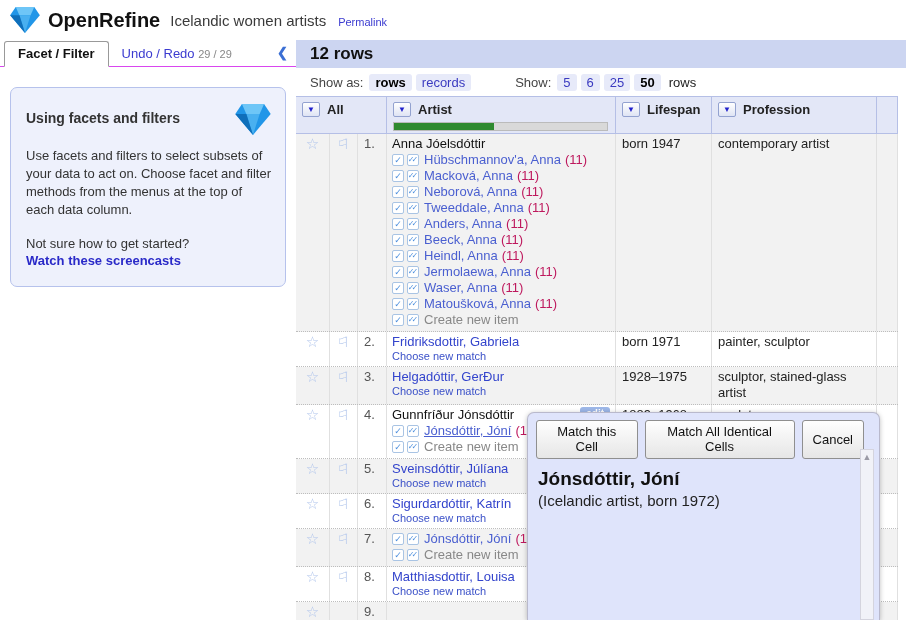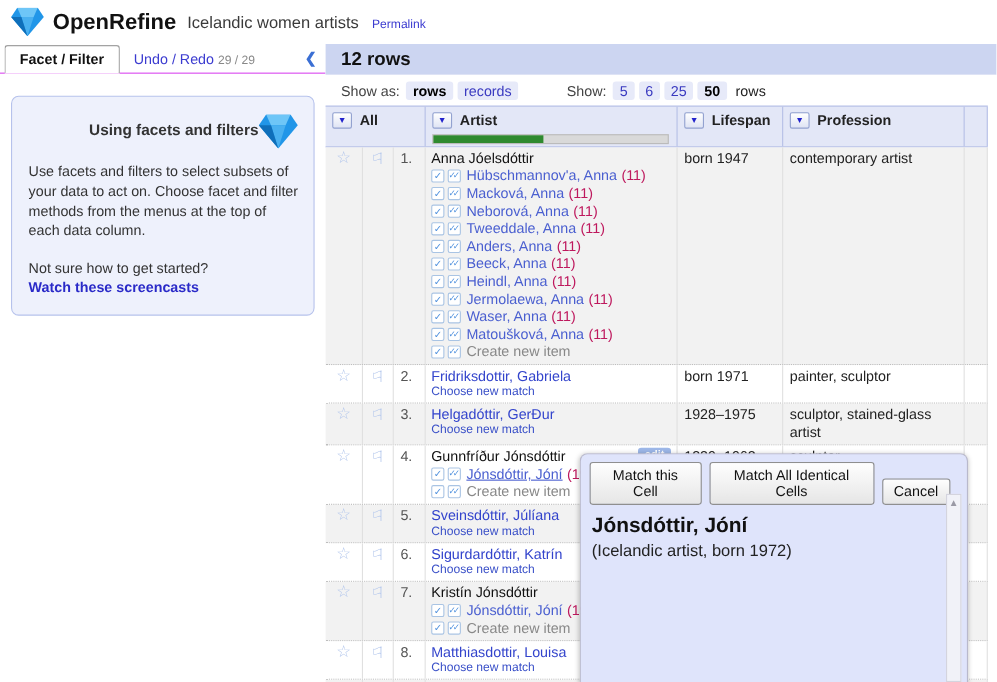--- a/index.html
+++ b/index.html
@@ -17,21 +17,21 @@
   
   #left-panel { position:absolute; left:0; top:40px; width:296px; height:580px; background:#fff; }
   #tab-row { position:relative; height:27px; border-bottom:1px solid #d946ef; display:flex; align-items:flex-end; padding-left:4px; }
   .tab { padding:4px 13px 5px; font-size:13px; cursor:pointer; }
   .tab.active { background:#fff; border:1px solid #999; border-bottom:1px solid #fff; border-radius:3px 3px 0 0; font-weight:bold; color:#111; margin-bottom:-1px; }
   .tab.inactive { color:#3b3bd0; }
   .tab .tab-count { color:#888; font-size:11px; font-weight:normal; }
   #collapse-btn { position:absolute; right:8px; top:5px; color:#3b6fd4; font-weight:bold; font-size:13px; cursor:pointer; }
 
   #help-box { margin:20px 10px 0 10px; background:#eef1fc; border:1px solid #b6c2ec; border-radius:7px; padding:16px 14px 18px 15px; }
-  #help-box-head { display:flex; align-items:flex-start;text-align:right; }
+  #help-box-head { display:flex; align-items:flex-start; }
   #help-title { font-weight:bold; font-size:14px; color:#333; flex:1; padding-top:6px; }
   #help-diamond { width:36px; height:31px; flex:0 0 auto; }
   #help-body { margin-top:12px; font-size:13px; color:#333; line-height:1.38; }
   #help-question { margin-top:16px; font-size:13px; color:#333; line-height:1.38; }
   #help-link { font-weight:bold; color:#2a2ac8; text-decoration:none; font-size:13px; }
 
   
   #main { position:absolute; left:296px; top:40px; width:610px; height:580px; background:#fff; }
   #rows-bar { height:28px; background:#ccd5f1; display:flex; align-items:center; padding-left:14px; font-weight:bold; font-size:17px; color:#111; }
   #view-bar { height:28px; background:#fff; display:flex; align-items:center; padding-left:14px; color:#444; }
@@ -78,21 +78,21 @@
   .mbox { width:12px; height:12px; border:1px solid #a9c4e4; background:#fff; border-radius:2px; margin-right:3px; display:inline-flex; align-items:center; justify-content:center; color:#4d8fdd; font-size:9px; cursor:pointer; flex:0 0 auto; }
   .mbox.dbl { font-size:8px; letter-spacing:-3px; padding-right:3px; }
   .cand-link { color:#4a5fd0; text-decoration:none; margin-left:2px; cursor:pointer; }
   .cand-link.hovered { text-decoration:underline; }
   .cand-count { color:#be185d; margin-left:4px; }
   .cand-new { color:#888; margin-left:2px; }
   .edit-chip { position:absolute; right:5px; top:2px; background:#9db7e8; color:#fff; font-weight:bold; font-size:10px; padding:1px 6px 2px; border-radius:3px; cursor:pointer; }
 
   
   #popup { position:absolute; left:231px; top:372px; width:353px; height:208px; background:#dfe4fb; border:1px solid #b9b9cc; border-bottom:none; border-radius:7px 7px 0 0; box-shadow:0 1px 5px rgba(0,0,0,.25); z-index:10; padding:7px 8px 0 8px; }
-  #popup-buttons { display:flex;align-items:flex-end; }
+  #popup-buttons { display:flex; }
   .pbtn { background:linear-gradient(#fefefe,#e6e6e6); border:1px solid #8f8f8f; border-radius:3px; padding:3px 10px 4px; font-size:13px; color:#111; margin-right:7px; cursor:pointer; font-family:"Liberation Sans", sans-serif; }
   #popup-title { font-weight:bold; font-size:19px; color:#111; margin:9px 0 2px 2px; }
   #popup-subtitle { font-size:15px; color:#222; margin-left:2px; }
   #popup-scrollbar { position:absolute; right:5px; top:36px; bottom:0; width:14px; background:#f1f2f8; border:1px solid #d4d4de; }
   #popup-scroll-up { display:block; text-align:center; color:#9a9aa6; font-size:9px; line-height:14px; cursor:pointer; }
 </style>
 </head>
 <body>
 
 <div id="page">
@@ -327,21 +327,20 @@
           <div class="tc tc-artist"><a class="cell-line name-link" href="#">Sigurdardóttir, Katrín</a><a class="choose-link">Choose new match</a></div>
           <div class="tc tc-life cell-line"></div>
           <div class="tc tc-prof cell-line"></div>
           <div class="tc tc-extra"></div>
         </div>
         <div class="trow stripe">
           <div class="tc tc-star"><span class="star-icon">☆</span></div>
           <div class="tc tc-flag"><span class="flag-icon">⚐</span></div>
           <div class="tc tc-idx cell-line">7.</div>
           <div class="tc tc-artist">
-            <div class="cell-line name-plain">Kristín Jónsdóttir</div>
             <div class="cand-line">
               <span class="mbox">✓</span>
               <span class="mbox dbl">✓✓</span>
               <a class="cand-link" href="#">Jónsdóttir, Jóní</a>
               <span class="cand-count">(19)</span>
             </div>
             <div class="cand-line">
               <span class="mbox">✓</span>
               <span class="mbox dbl">✓✓</span>
               <span class="cand-new">Create new item</span>

